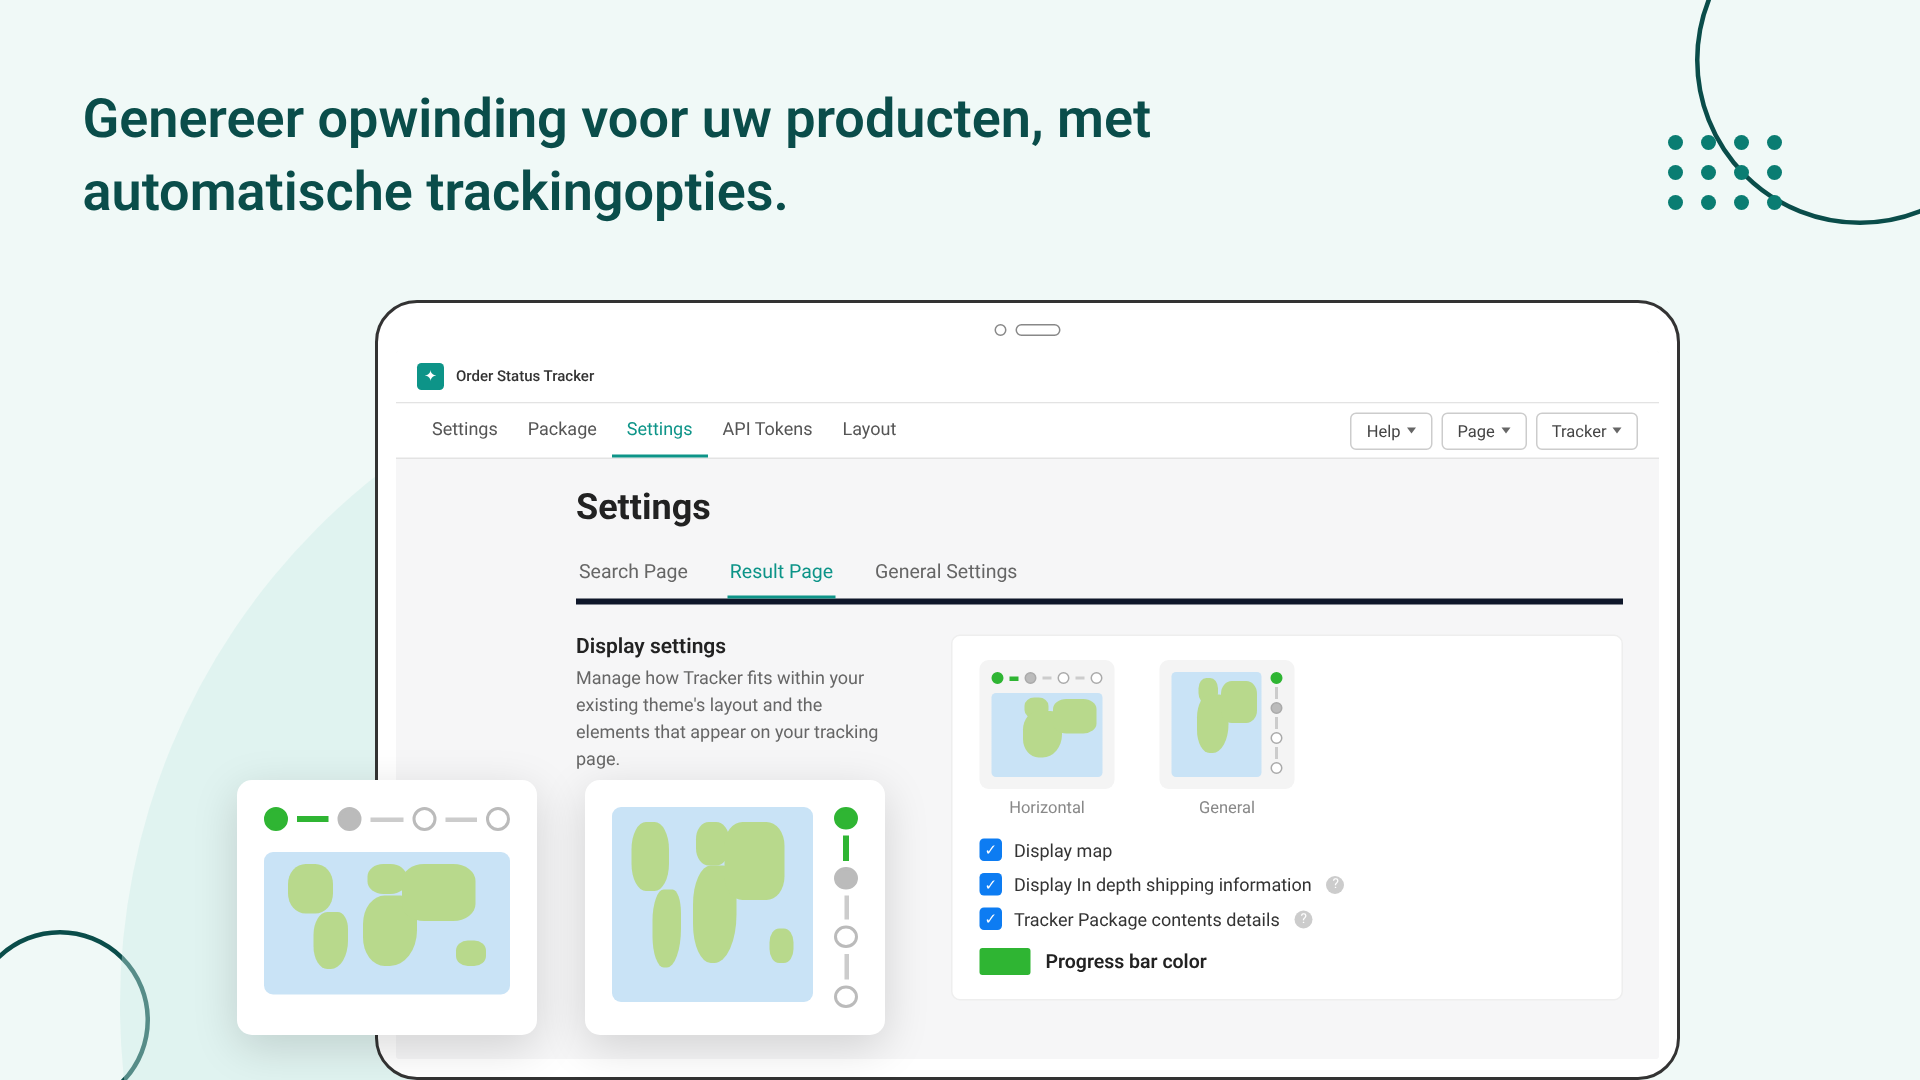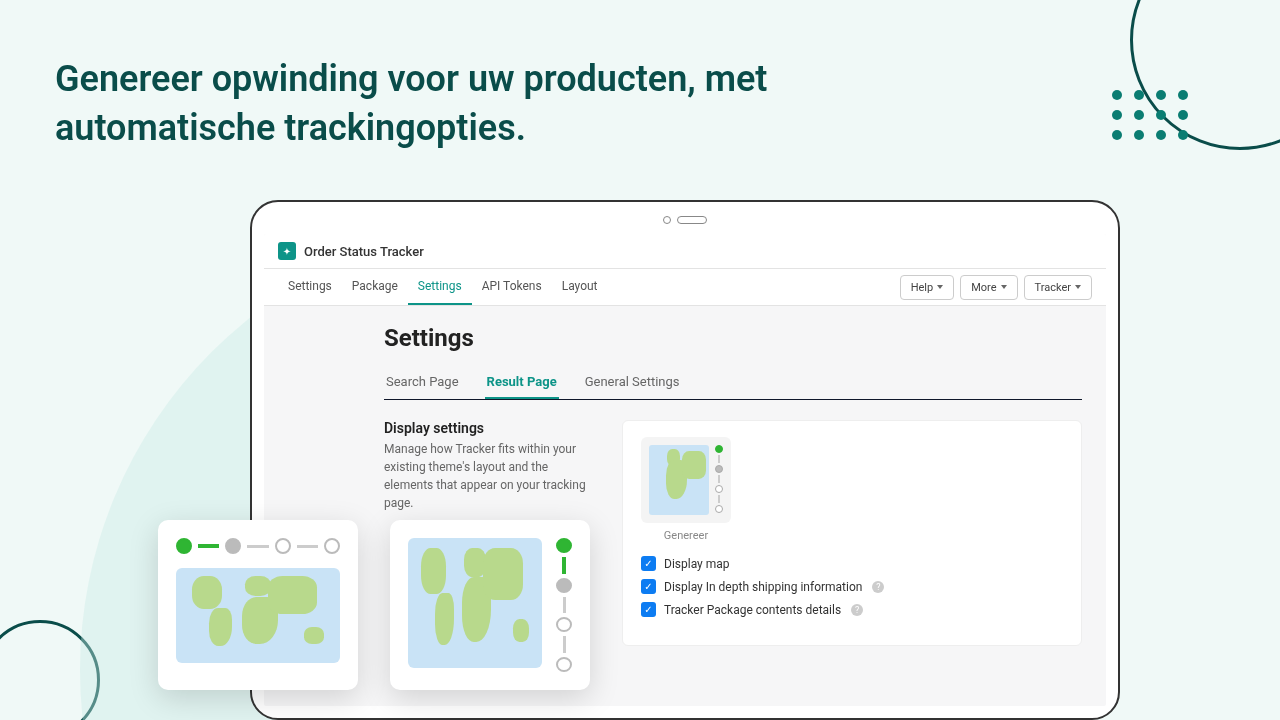--- a/index.html
+++ b/index.html
@@ -12,37 +12,37 @@
 .big-bg-circle{position:absolute;left:80px;top:220px;width:900px;height:900px;border-radius:50%;background:rgba(200,235,230,.4);z-index:0}
 
 .tablet{position:absolute;left:250px;top:200px;width:870px;height:520px;background:#fff;border:2px solid #333;border-radius:28px;padding:32px 12px 12px;z-index:2}
 .tablet-cam{position:absolute;left:50%;top:14px;transform:translateX(-50%);display:flex;gap:6px;align-items:center}
 .tablet-cam .dot{width:8px;height:8px;border:1px solid #888;border-radius:50%}
 .tablet-cam .slot{width:30px;height:8px;border:1px solid #888;border-radius:6px}
 .screen{width:100%;height:100%;background:#f6f6f7;border-radius:2px;overflow:hidden}
 
 .app-header{display:flex;align-items:center;gap:8px;padding:8px 14px;background:#fff;border-bottom:1px solid #e3e3e3}
 .app-logo{width:18px;height:18px;background:#0d9488;border-radius:3px;display:flex;align-items:center;justify-content:center;color:#fff;font-size:10px}
-.app-title{font-size:13px;font-weight:500;color:#333}
+.app-title{font-size:10px;font-weight:500;color:#333}
 
 .menubar{display:flex;align-items:center;padding:0 14px;background:#fff;border-bottom:1px solid #e3e3e3;font-size:12px;color:#555}
 .menubar .menu-left{display:flex}
 .menubar .mitem{padding:10px 10px;cursor:pointer}
 .menubar .mitem.active{color:#0d9488;border-bottom:2px solid #0d9488}
 .menubar .spacer{flex:1}
 .menubar .btn{border:1px solid #ccc;border-radius:4px;padding:5px 10px;margin-left:6px;display:flex;align-items:center;gap:4px;font-size:11px;color:#444;cursor:pointer}
 .caret{width:0;height:0;border-left:3px solid transparent;border-right:3px solid transparent;border-top:4px solid #666}
 
 .content{padding:18px 24px 18px 120px}
 .page-title{font-size:24px;font-weight:700;color:#222;margin-bottom:14px}
-.subtabs{display:flex;gap:24px;font-size:13px;color:#666;border-bottom:1px solid #0f172a;margin-bottom:20px}
+.subtabs{display:flex;gap:24px;font-size:13px;color:#666;border-bottom:4px solid #0f172a;margin-bottom:20px}
 .subtab{padding:8px 2px;cursor:pointer}
-.subtab.active{color:#0d9488;border-bottom:2px solid #0d9488;font-weight:700}
-
-.body-row{display:flex;gap:28px}
+.subtab.active{color:#0d9488;border-bottom:2px solid #0d9488;font-weight:400}
+
+.body-row{display:flex;gap:40px}
 .side{width:210px}
 .side-h{font-size:14px;font-weight:600;color:#222;margin-bottom:4px}
 .side-p{font-size:12px;color:#666;line-height:1.5}
 
 .panel{flex:1;background:#fff;border:1px solid #eee;border-radius:6px;padding:16px 18px}
 .panel-h{font-size:15px;font-weight:500;color:#222;margin-bottom:12px}
 .layouts{display:flex;gap:30px;margin-bottom:14px}
 .layout-opt{text-align:center}
 .layout-card{width:90px;height:86px;background:#f4f4f4;border-radius:6px;padding:8px;display:flex;flex-direction:column;gap:6px;cursor:pointer}
 .layout-card.vert{flex-direction:row}
@@ -141,21 +141,21 @@
           <div class="mitem active">Settings</div>
           <div class="mitem">API Tokens</div>
           <div class="mitem">Layout</div>
         </div>
       <div class="spacer"></div>
       <div class="btn">
           <span>Help</span>
           <span class="caret"></span>
         </div>
       <div class="btn">
-          <span>More</span>
+          <span>Page</span>
           <span class="caret"></span>
         </div>
       <div class="btn">
           <span>Tracker</span>
           <span class="caret"></span>
         </div>
     </div>
 
     <div class="content">
       <div class="page-title">Settings</div>
@@ -167,58 +167,81 @@
 
       <div class="body-row">
         <div class="side">
           <div class="side-h">Display settings</div>
           <div class="side-p">Manage how Tracker fits within your existing theme's layout and the elements that appear on your tracking page.</div>
         </div>
 
         <div class="panel">
 
           <div class="layouts">
+            <div class="layout-opt">
+              <div class="layout-card">
+                <div class="mini-prog-h">
+                  <span class="d on"></span>
+                    <span class="ln on"></span>
+                    <span class="d g"></span>
+                    <span class="ln"></span>
+                    <span class="d"></span>
+                    <span class="ln"></span>
+                    <span class="d"></span>
+                </div>
+                <div class="mini-map">
+                    <div class="land mm-eu"></div>
+                    <div class="land mm-africa"></div>
+                    <div class="land mm-asia"></div>
+                  </div>
+              </div>
+              <div class="layout-label">Horizontal</div>
+            </div>
             <div class="layout-opt">
               <div class="layout-card vert">
                 <div class="mini-map">
                     <div class="land mm-eu"></div>
                     <div class="land mm-africa"></div>
                     <div class="land mm-asia"></div>
                   </div>
                 <div class="mini-prog-v">
                   <span class="d on"></span>
                     <span class="ln"></span>
                     <span class="d g"></span>
                     <span class="ln"></span>
                     <span class="d"></span>
                     <span class="ln"></span>
                     <span class="d"></span>
                 </div>
               </div>
-              <div class="layout-label">Genereer</div>
+              <div class="layout-label">General</div>
             </div>
           </div>
 
           <div class="checks" id="checks">
               <div class="chk">
                 <span class="box">✓</span>
                 <span>Display map</span>
               </div>
               <div class="chk">
                 <span class="box">✓</span>
                 <span>Display In depth shipping information</span>
                 <span class="q">?</span>
               </div>
               <div class="chk">
                 <span class="box">✓</span>
                 <span>Tracker Package contents details</span>
                 <span class="q">?</span>
               </div>
             </div>
 
+          <div class="color-row">
+            <div class="swatch"></div>
+            <span>Progress bar color</span>
+          </div>
         </div>
       </div>
     </div>
 
   </div>
 </div>
 
 <div class="float-card h">
   <div class="big-prog-h">
     <span class="d on"></span>

